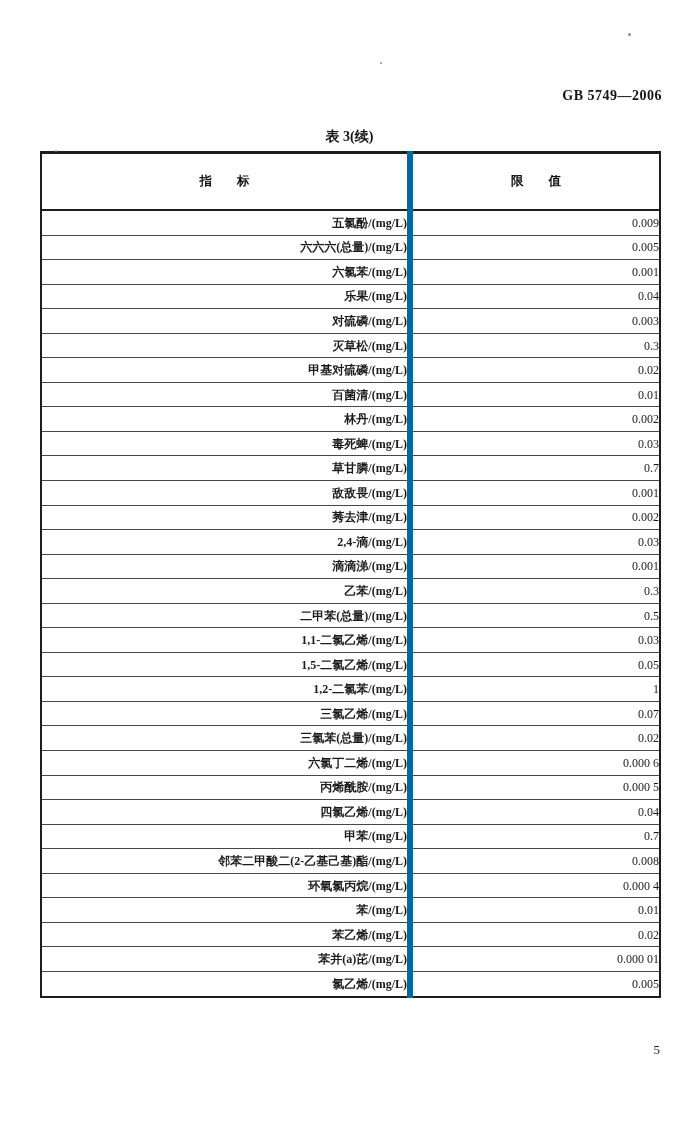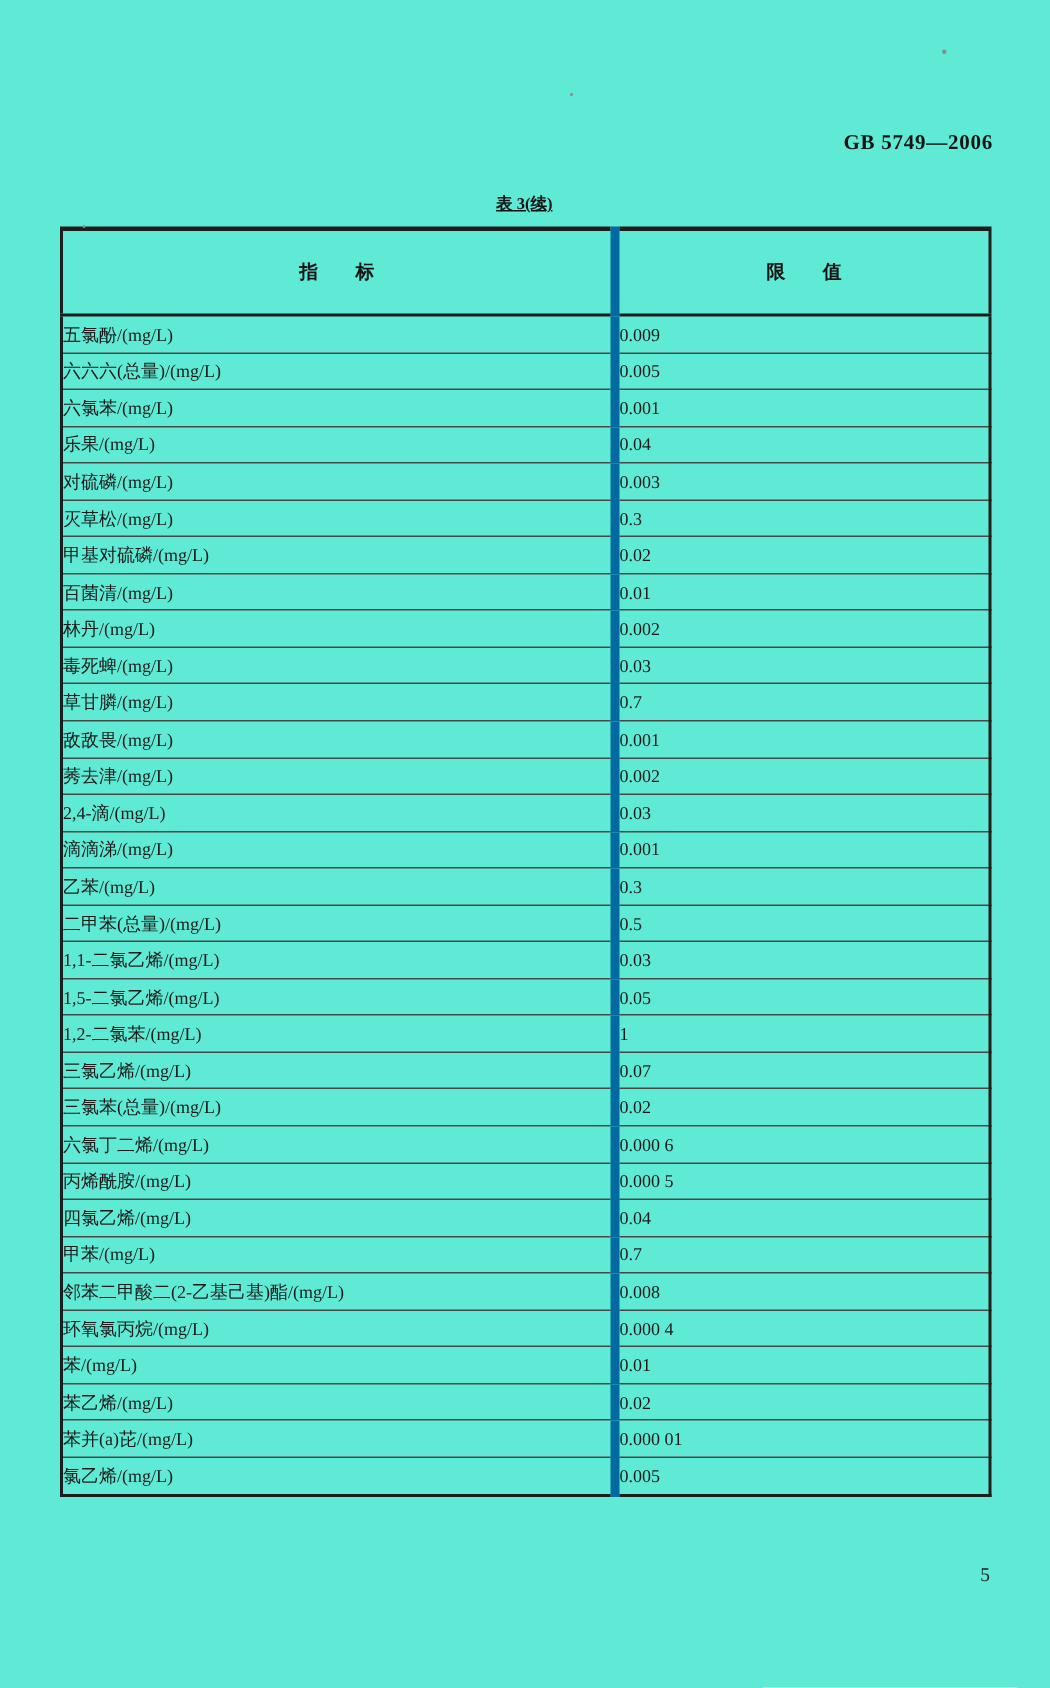--- a/index.html
+++ b/index.html
@@ -1,44 +1,43 @@
 <!DOCTYPE html>
 <html><head>
 <meta charset="utf-8">
 <style>
   html, body { margin: 0; padding: 0; background: #e8e8e8; }
   .page {
     position: relative;
     width: 700px;
     height: 1125px;
     margin: 0 auto;
-    background: #5eead4;
+    background: #ffffff;
     font-family: "Liberation Serif", "DejaVu Serif", serif;
     color: #1b1b1b;
     overflow: hidden;
   }
   .doc-code {
     position: absolute;
     top: 88px;
     right: 38px;
     font-size: 14px;
     font-weight: bold;
     letter-spacing: 0.5px;
     color: #141414;
   }
   .table-caption {
     position: absolute;
     top: 128px;
     left: 40px;
     width: 619px;
     text-align: center;
-    font-size: 11px;
+    font-size: 14px;
     font-weight: bold;
     color: #141414;
-    text-decoration: underline;
   }
   .std-table-wrap {
     position: absolute;
     top: 151px;
     left: 40px;
     width: 619px;
   }
   table.std-table {
     width: 619px;
     border-collapse: collapse;
@@ -60,22 +59,22 @@
     margin-top: 12px;
   }
   table.std-table th + th,
   table.std-table td + td { border-left: 6px solid #0369a1; }
   table.std-table td {
     height: 23.55px;
     border-top: 1px solid #474747;
     padding: 0;
     line-height: 1;
   }
-  td.cell-indicator { padding-left: 14px; text-align: left; }
-  td.cell-limit { text-align: left; }
+  td.cell-indicator { padding-left: 14px; text-align: right; font-weight: bold; }
+  td.cell-limit { text-align: right; }
   .page-number {
     position: absolute;
     top: 1042px;
     right: 40px;
     font-size: 13px;
     color: #1b1b1b;
   }
   .speck {
     position: absolute;
     background: #8a8a8a;

